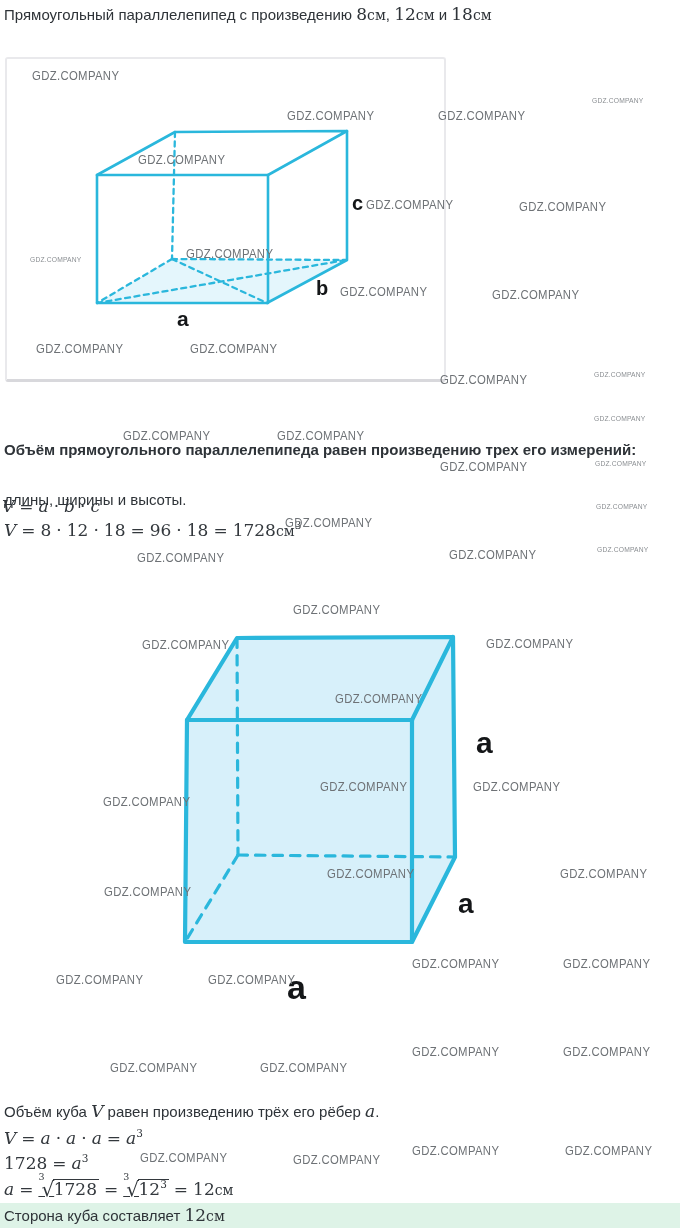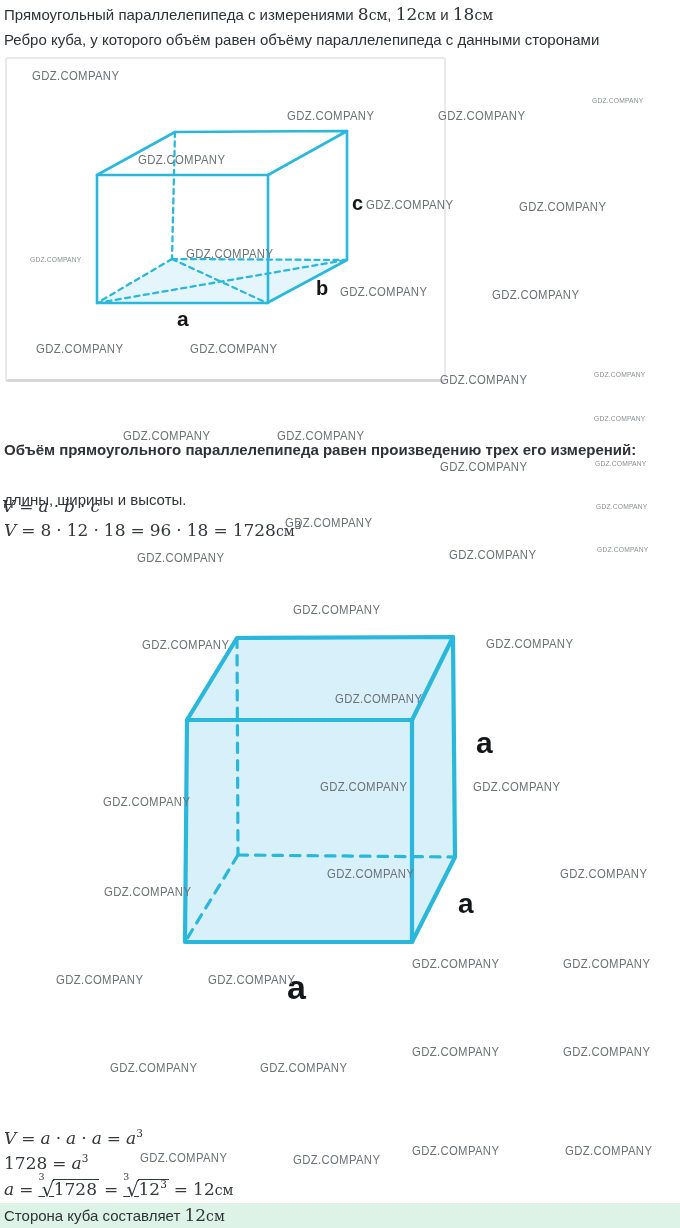--- a/index.html
+++ b/index.html
@@ -63,22 +63,21 @@
   #answer-text .m-u{font-family:"DejaVu Serif",serif;font-size:14px;}
   svg .edge{stroke:var(--accent-cyan);fill:none;stroke-linejoin:round;stroke-linecap:round;}
   svg .tint{fill:var(--base-tint);stroke:none;}
   svg .cubefill{fill:var(--cube-fill);stroke:none;}
 </style>
 </head>
 <body>
 
 <div id="page">
 
-  <div class="abs hdr" style="left:4px;top:3px;"><span class="m-t">Прямоугольный параллелепипеда с измерениями </span><span class="m-n">8</span><span class="m-u">см</span><span class="m-t">, </span><span class="m-n">12</span><span class="m-u">см</span><span class="m-t"> и </span><span class="m-n">18</span><span class="m-u">см</span></div>
-  <div class="abs hdr" style="left:4px;top:29px;">Ребро куба, у которого объём равен объёму параллелепипеда с данными сторонами</div>
+  <div class="abs hdr" style="left:4px;top:3px;"><span class="m-t">Прямоугольный параллелепипед с произведению </span><span class="m-n">8</span><span class="m-u">см</span><span class="m-t">, </span><span class="m-n">12</span><span class="m-u">см</span><span class="m-t"> и </span><span class="m-n">18</span><span class="m-u">см</span></div>
 
   <div class="abs" id="figure1-box">
     <svg width="437" height="320" viewBox="0 0 437 320">
 
       <polygon class="tint" points="90,244 260,244 339,201 165,200"></polygon>
 
       <g class="edge" stroke-width="2.3" stroke-dasharray="5 4.5">
         <line x1="168" y1="73" x2="165" y2="200"></line>
         <line x1="165" y1="200" x2="339" y2="201"></line>
         <line x1="165" y1="200" x2="90" y2="244"></line>
@@ -111,20 +110,21 @@
     </g>
 
     <g class="edge" stroke-width="4.2">
       <polygon points="30,330 32,108 82,26 298,25 300,245 257,330" fill="none"></polygon>
       <line x1="32" y1="108" x2="257" y2="108"></line>
       <line x1="257" y1="108" x2="257" y2="330"></line>
       <line x1="257" y1="108" x2="298" y2="25"></line>
     </g>
   </svg>
 
+  <div class="abs para" style="left:4px;top:1100px;"><span class="m-t">Объём куба </span><span class="m-v">V</span><span class="m-t"> равен произведению трёх его рёбер </span><span class="m-v">a</span><span class="m-t">.</span></div>
 
   <div class="abs formula" style="left:4px;top:1126px;"><span class="m-v">V</span><span class="m-o">=</span><span class="m-v">a</span><span class="m-o">·</span><span class="m-v">a</span><span class="m-o">·</span><span class="m-v">a</span><span class="m-o">=</span><span class="m-v">a</span><sup class="m-sup">3</sup></div>
   <div class="abs formula" style="left:4px;top:1151px;"><span class="m-n">1728</span><span class="m-o">=</span><span class="m-v">a</span><sup class="m-sup">3</sup></div>
   <div class="abs formula" style="left:4px;top:1173px;"><span class="m-v">a</span><span class="m-o">=</span><span class="m-root"><sup class="midx">3</sup><span class="msign">√</span><span class="mrad"><span class="m-n">1728</span></span></span><span class="m-o">=</span><span class="m-root"><sup class="midx">3</sup><span class="msign">√</span><span class="mrad"><span class="m-n">12</span><sup class="m-sup">3</sup></span></span><span class="m-o">=</span><span class="m-n">12</span><span class="m-u">см</span></div>
 
   <div class="abs" id="answer-banner">
     <div class="abs" id="answer-text"><span class="m-t">Сторона куба составляет </span><span class="m-n">12</span><span class="m-u">см</span></div>
   </div>
 
   <div class="abs" id="label-layer-1" style="left:0;top:0;">

